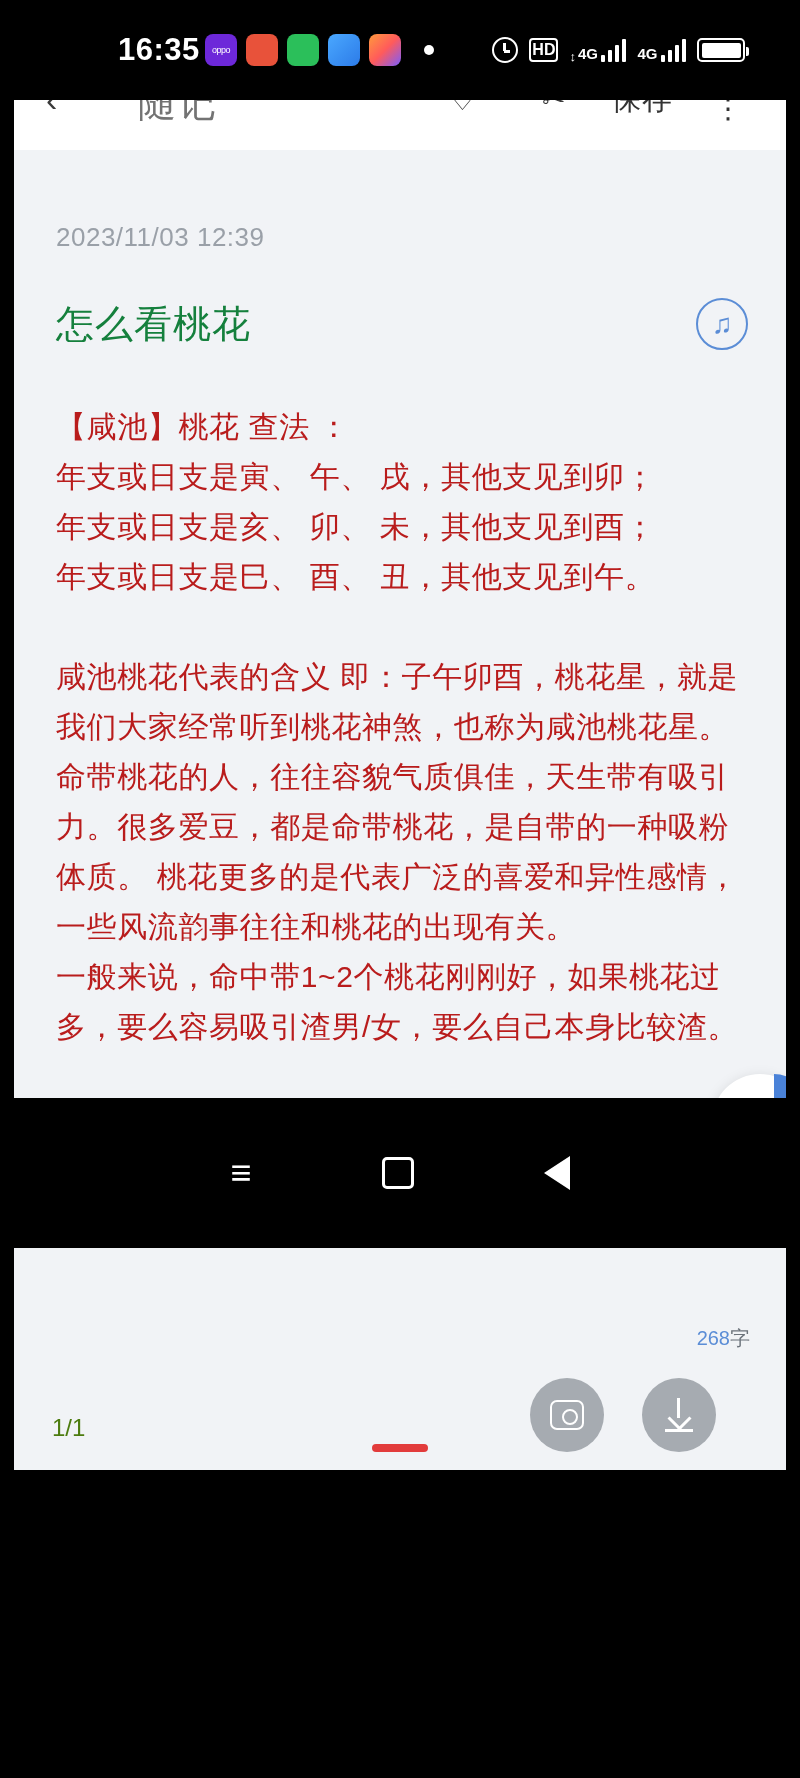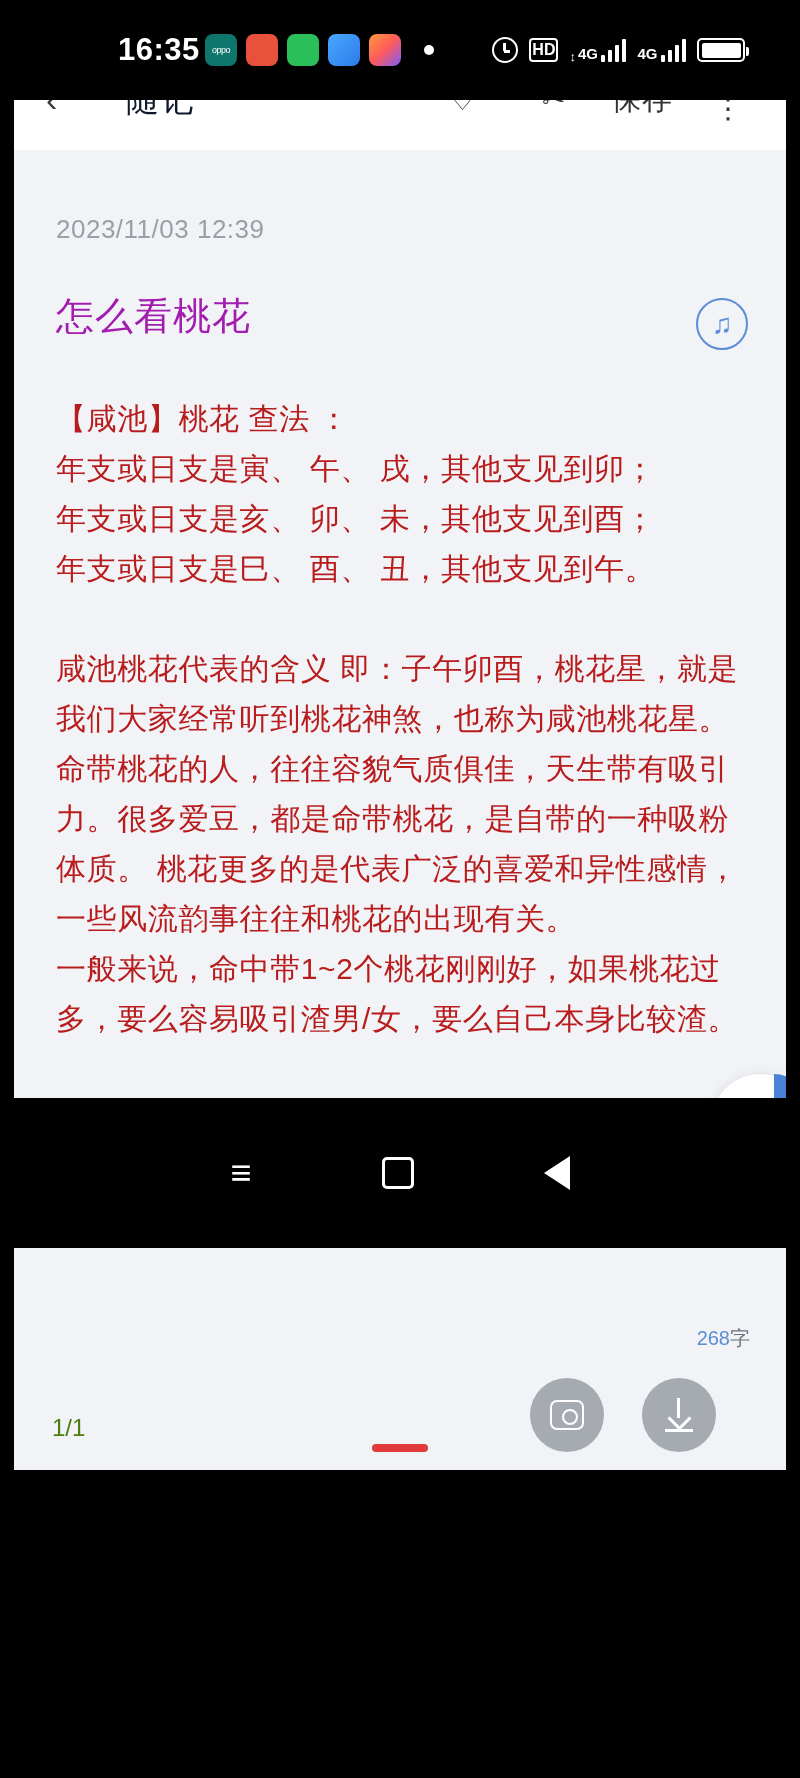--- a/index.html
+++ b/index.html
@@ -44,21 +44,21 @@
   }
   .appicon {
     width: 32px; height: 32px;
     border-radius: 8px;
     display: flex; align-items: center; justify-content: center;
     font-size: 11px;
     color: #fff;
     overflow: hidden;
     line-height: 1;
   }
-  .ic-oppo { background: #0f766e; font-size: 9px; letter-spacing: -0.5px;}
+  .ic-oppo { background: #6d28d9; font-size: 9px; letter-spacing: -0.5px;}
   .ic-red  { background: #e8523a; }
   .ic-green{ background: #2bbf5a; }
   .ic-blue { background: linear-gradient(135deg,#4aa8ff,#2c7be8); }
   .ic-multi{ background: linear-gradient(135deg,#ff9a3c 0%, #ff5b5b 50%, #7a5cff 100%); }
   .sb-dot {
     width: 10px; height: 10px; border-radius: 50%;
     background: #fff;
     margin-left: 14px;
   }
   .sb-icons-right {
@@ -124,22 +124,22 @@
     display: flex;
     align-items: flex-start;
     overflow: hidden;
   }
   .nav-back {
     position: absolute; left: 32px; top: -16px;
     width: 30px; height: 30px;
     color: #3a3a3a; font-size: 34px; line-height: 30px;
   }
   .nav-title {
-    position: absolute; left: 112px; top: -22px;
-    font-size: 33px; color: #0f172a; letter-spacing: 2px;
+    position: absolute; left: 124px; top: -22px;
+    font-size: 38px; color: #737373; letter-spacing: 2px;
   }
   .nav-heart {
     position: absolute; left: 435px; top: -18px;
     color: #3a3a3a; font-size: 30px;
   }
   .nav-share {
     position: absolute; left: 528px; top: -18px;
     color: #3a3a3a; font-size: 28px;
   }
   .nav-save {
@@ -148,32 +148,32 @@
   }
   .nav-more {
     position: absolute; left: 700px; top: -8px;
     font-size: 28px; color: #333;
   }
 
   .content {
     position: relative;
     height: 1320px;
     background: #f1f3f6;
-    padding: 4px 42px;
+    padding: 12px 42px;
   }
   .doc-date {
     padding-top: 60px;
     font-size: 26px;
     color: #9aa0a8;
     letter-spacing: 0.5px;
   }
   .doc-title {
     margin-top: 46px;
     font-size: 38px;
-    color: #a21caf;
+    color: #15803d;
     letter-spacing: 1px;
   }
   .music-btn {
     position: absolute;
     right: 38px; top: 148px;
     width: 52px; height: 52px;
     border: 2px solid #5b8dd6;
     border-radius: 50%;
     color: #5b8dd6;
     font-size: 28px;

